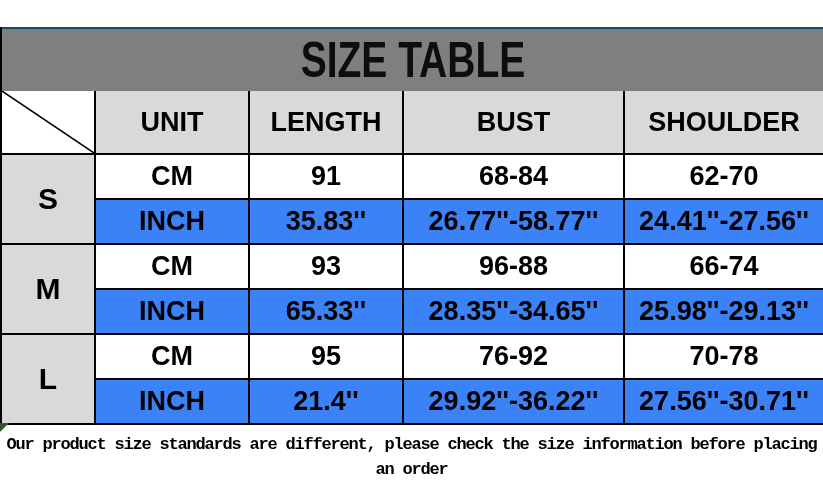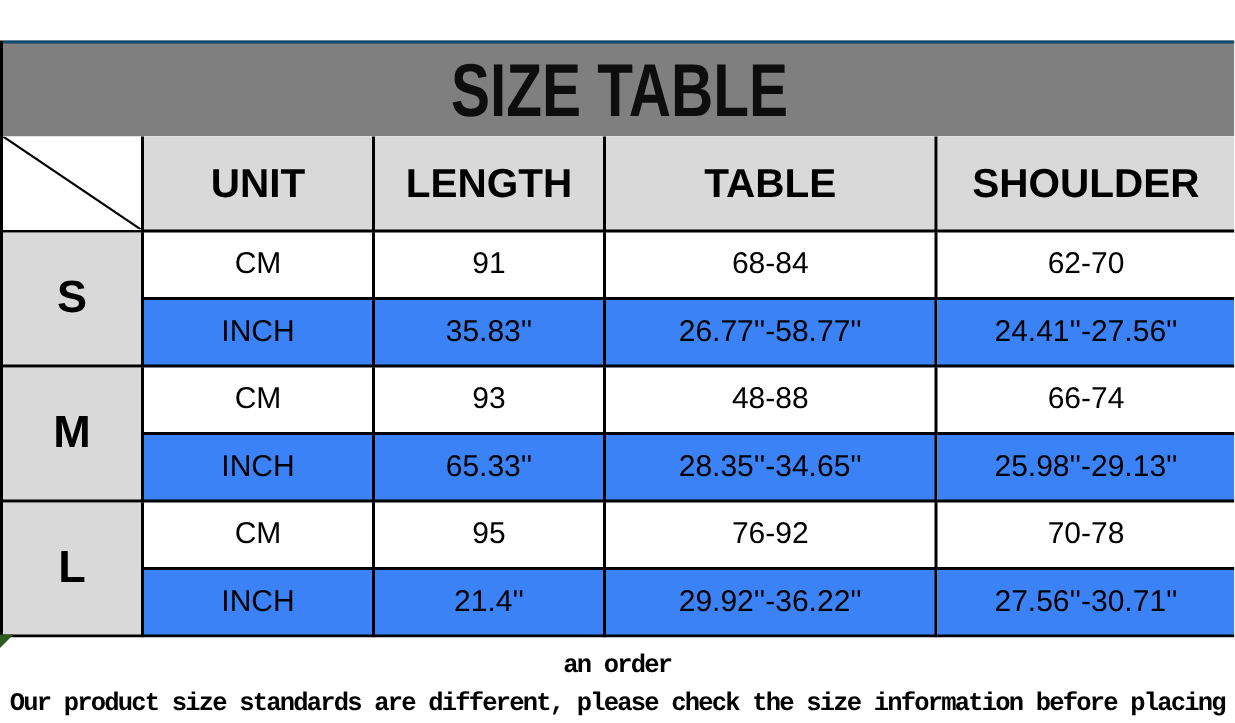--- a/index.html
+++ b/index.html
@@ -69,22 +69,22 @@
     width: 100%; height: 100%;
     display: block;
   }
   .data-row { height: 45px; }
   .size-cell {
     background: #d9d9d9;
     font-size: 30px;
     font-weight: 700;
   }
   td.cell {
-    font-size: 20px;
-    font-weight: 400;
+    font-size: 27px;
+    font-weight: 700;
     white-space: nowrap;
   }
   tr.row-cm td.cell { background: #ffffff; }
   tr.row-inch td.cell { background: #3b82f6; }
   .note {
     position: relative;
     box-sizing: border-box;
     width: 823px;
     height: 65px;
     padding-top: 7px;
@@ -129,21 +129,21 @@
       </colgroup>
       <thead>
         <tr class="header-row">
           <th class="corner-cell">
             <svg viewBox="0 0 100 100" preserveAspectRatio="none">
               <line x1="0" y1="0" x2="100" y2="100" stroke="#000000" stroke-width="1.5" vector-effect="non-scaling-stroke"></line>
             </svg>
           </th>
           <th>UNIT</th>
           <th>LENGTH</th>
-          <th>TABLE</th>
+          <th>BUST</th>
           <th>SHOULDER</th>
         </tr>
       </thead>
       <tbody>
 
         <tr class="data-row row-cm">
           <th class="size-cell" rowspan="2">S</th>
           <td class="cell">CM</td>
           <td class="cell">91</td>
           <td class="cell">68-84</td>
@@ -153,21 +153,21 @@
           <td class="cell">INCH</td>
           <td class="cell">35.83''</td>
           <td class="cell">26.77''-58.77''</td>
           <td class="cell">24.41''-27.56''</td>
         </tr>
 
         <tr class="data-row row-cm">
           <th class="size-cell" rowspan="2">M</th>
           <td class="cell">CM</td>
           <td class="cell">93</td>
-          <td class="cell">48-88</td>
+          <td class="cell">96-88</td>
           <td class="cell">66-74</td>
         </tr>
         <tr class="data-row row-inch">
           <td class="cell">INCH</td>
           <td class="cell">65.33''</td>
           <td class="cell">28.35''-34.65''</td>
           <td class="cell">25.98''-29.13''</td>
         </tr>
 
         <tr class="data-row row-cm">
@@ -182,17 +182,17 @@
           <td class="cell">21.4''</td>
           <td class="cell">29.92''-36.22''</td>
           <td class="cell">27.56''-30.71''</td>
         </tr>
       </tbody>
     </table>
   </div>
 
   <div class="note">
     <div class="note-corner-marker"></div>
+    <div class="note-line">Our product size standards are different, please check the size information before placing</div>
     <div class="note-line">an order</div>
-    <div class="note-line">Our product size standards are different, please check the size information before placing</div>
   </div>
 
 </div>
 
 </body></html>

